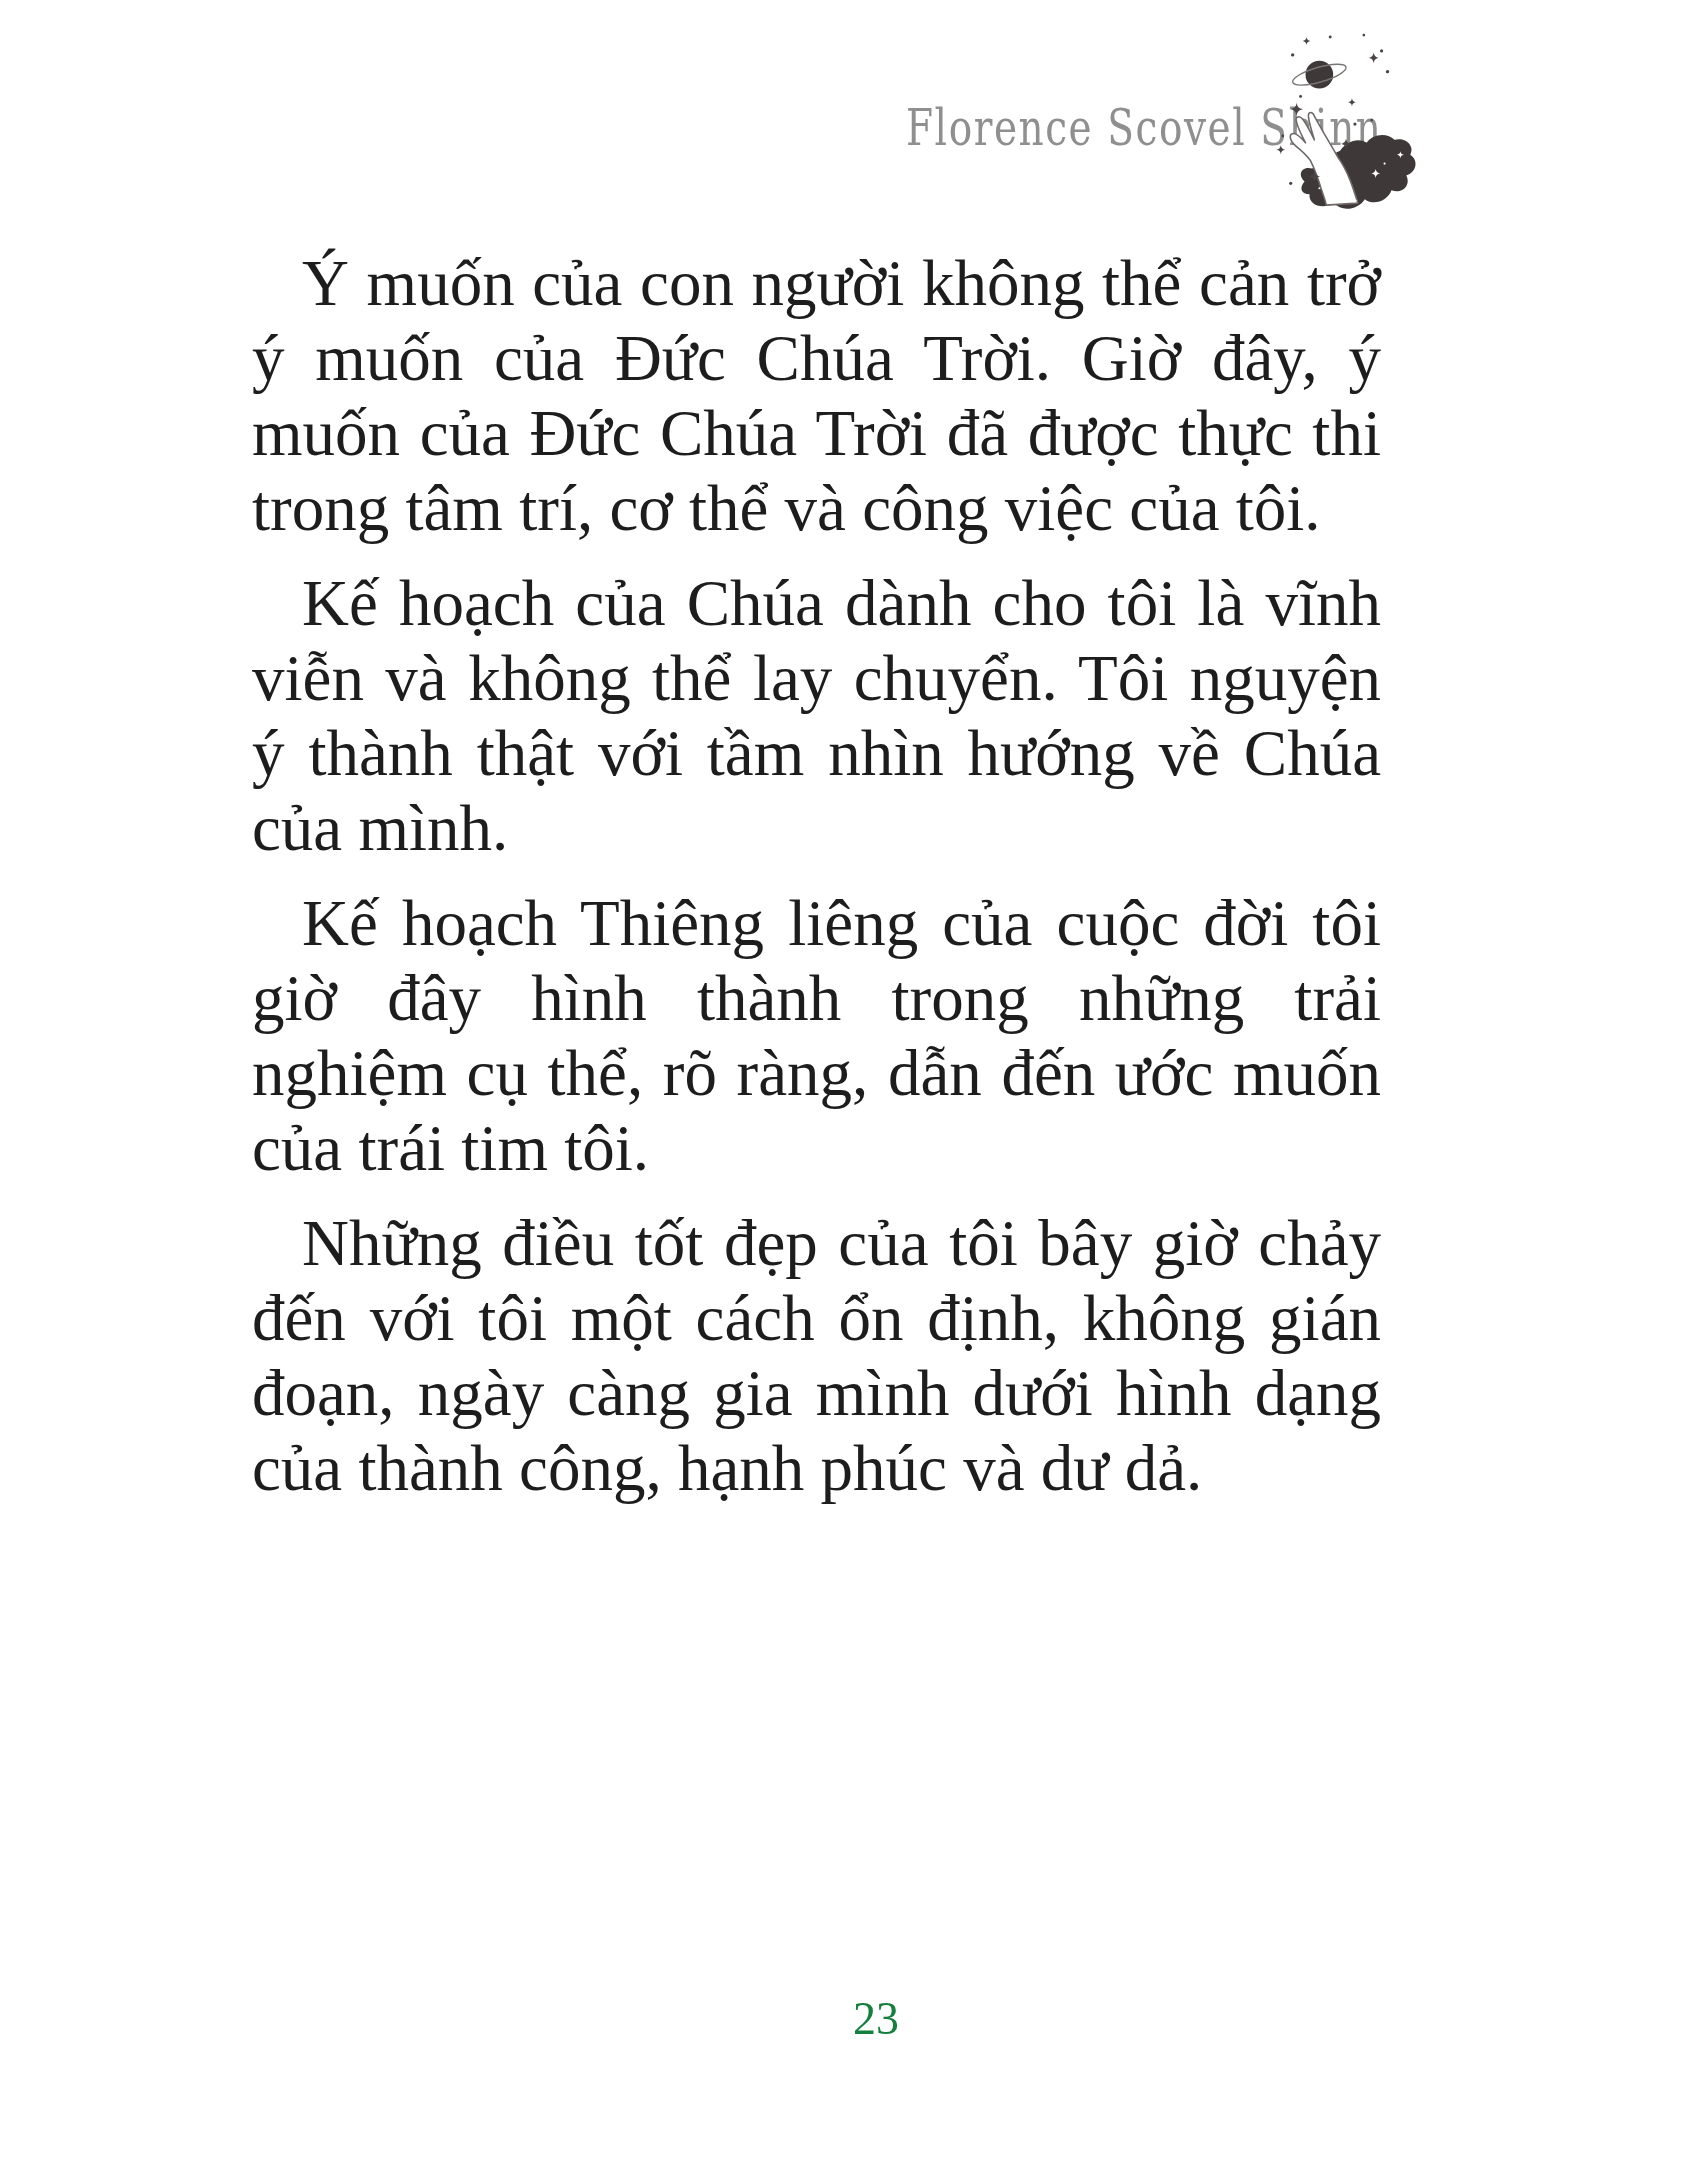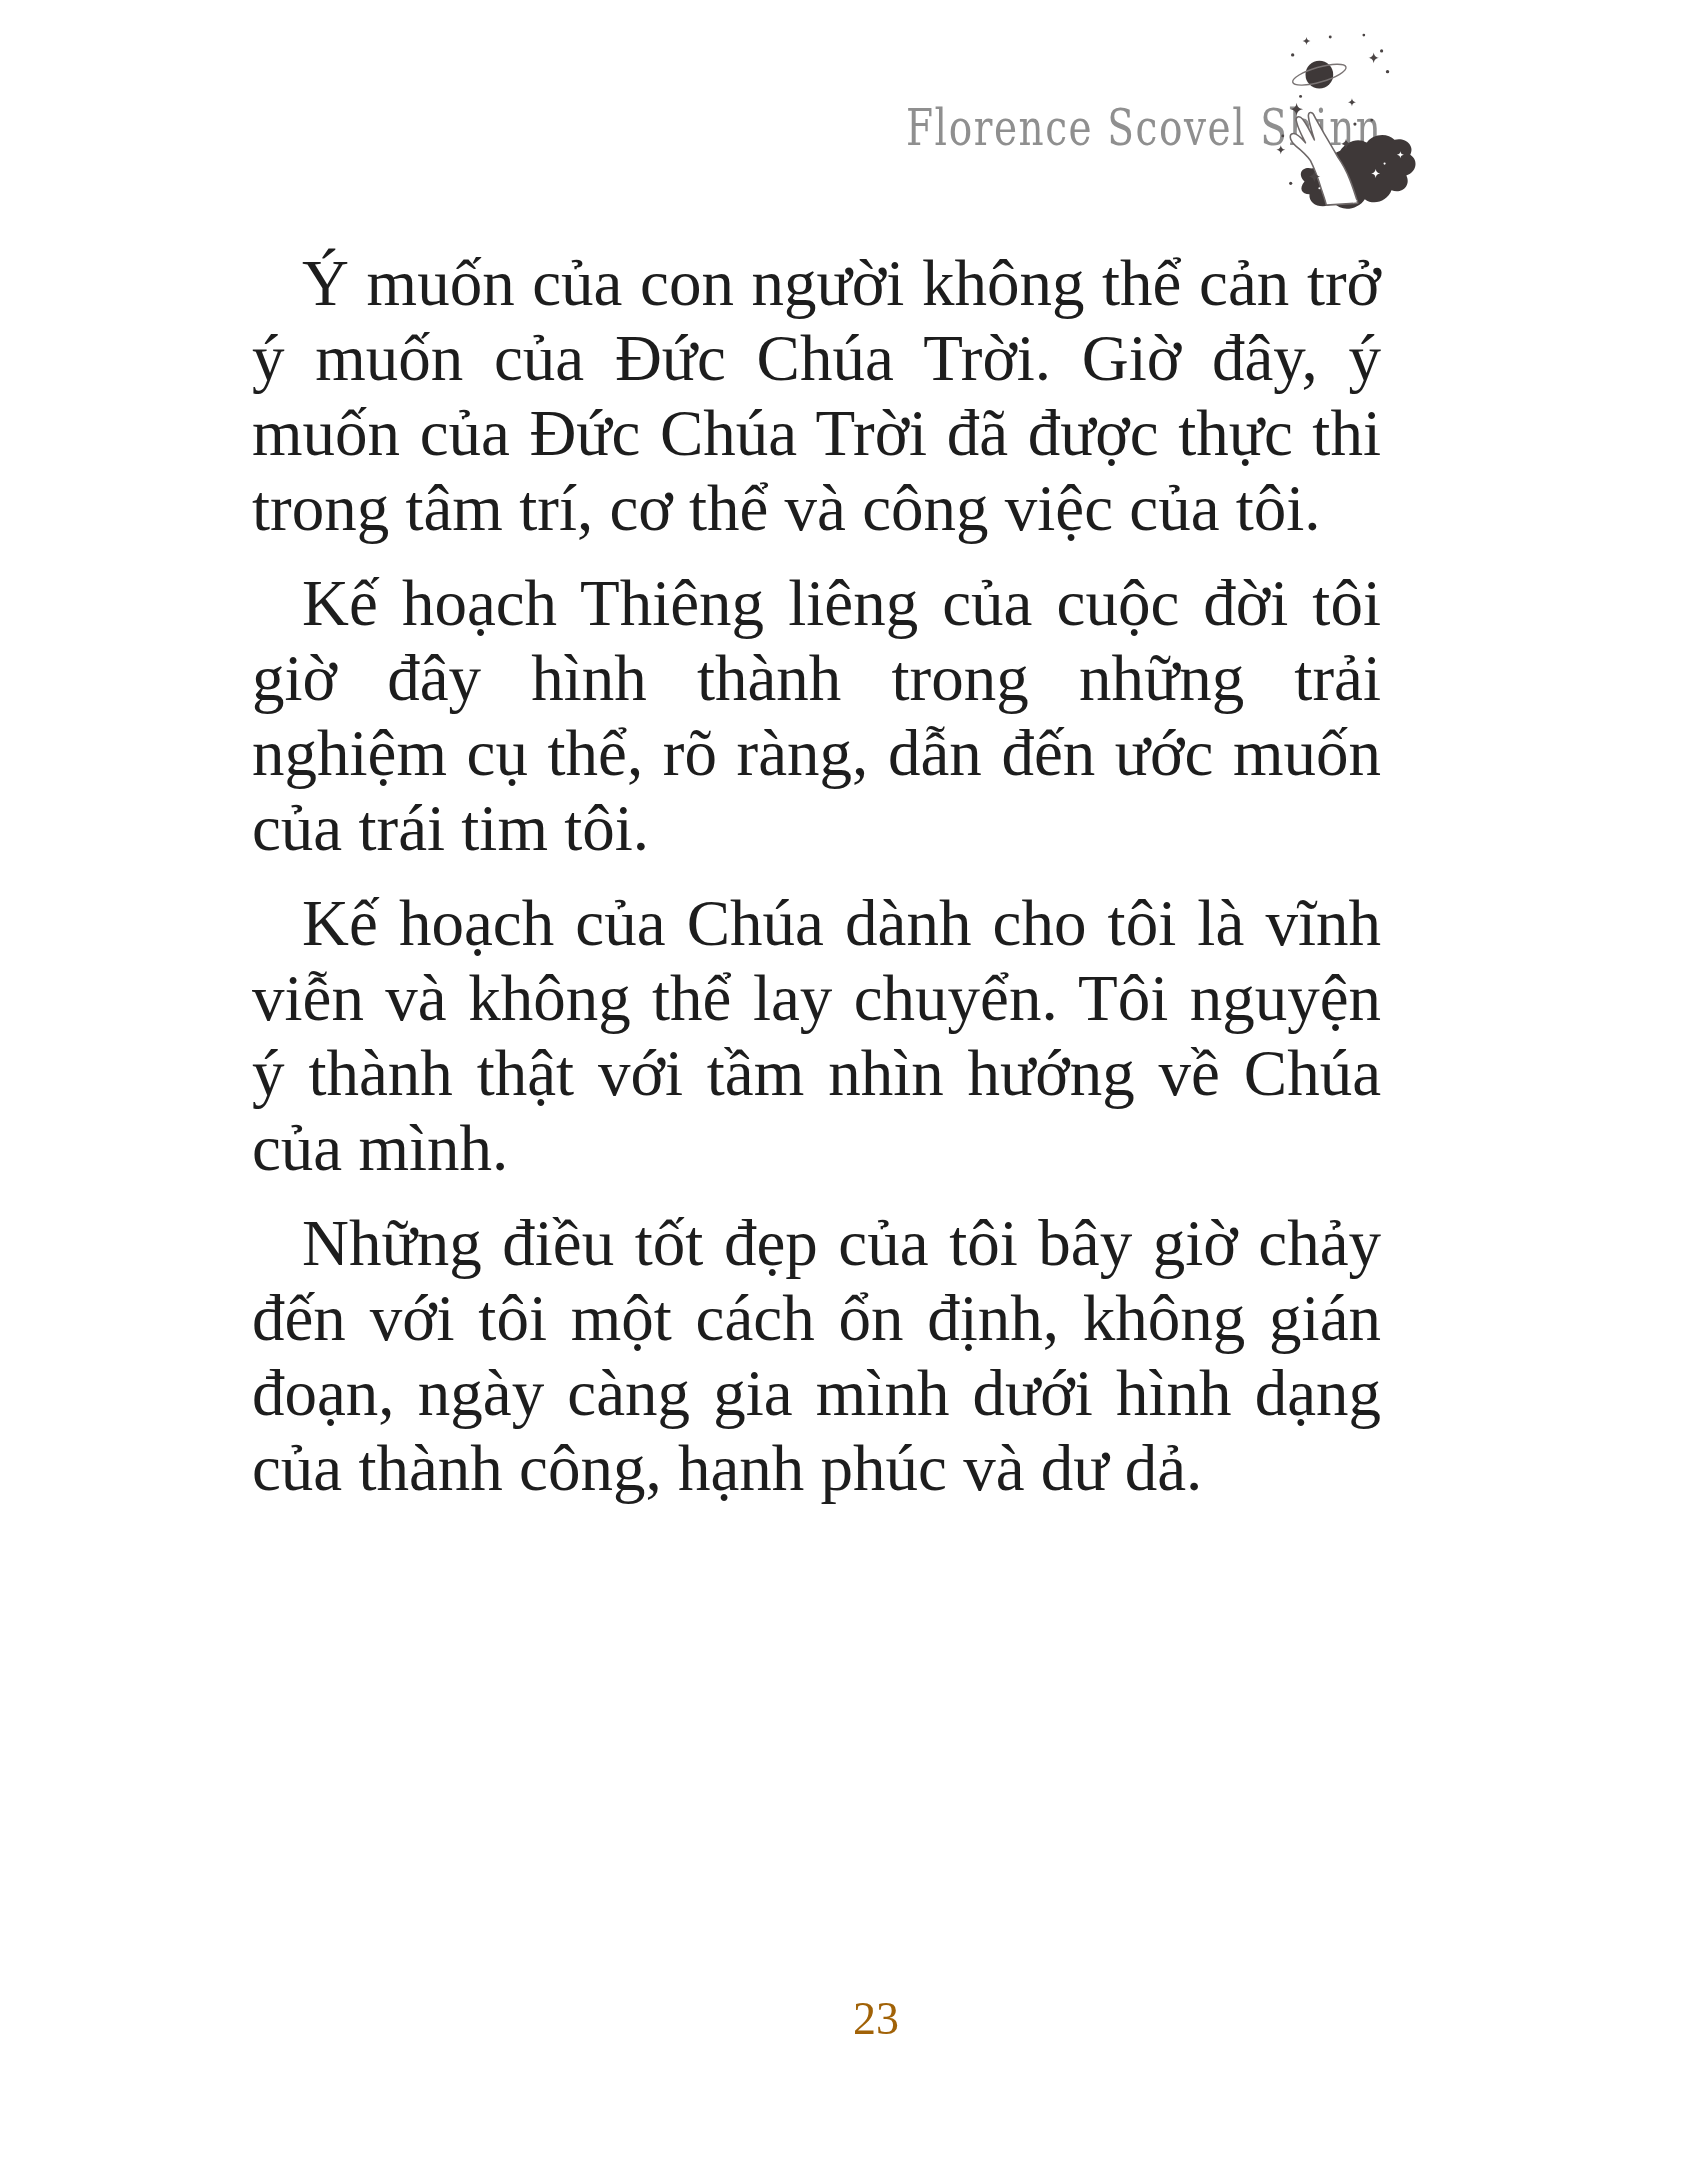--- a/index.html
+++ b/index.html
@@ -51,21 +51,21 @@
     text-indent: 50px;
   }
   
   .page-number {
     position: absolute;
     left: 69px;
     right: 0;
     top: 1992px;
     text-align: center;
     font-size: 46px;
-    color: #a16207;
+    color: #15803d;
   }
 </style>
 </head>
 <body>
 
 <div class="page">
 
   <header>
     <div class="author">Florence Scovel Shinn</div>
 
@@ -122,22 +122,22 @@
         <circle cx="91" cy="100" r="1.6"></circle>
         <circle cx="18" cy="112" r="1.4"></circle>
         <circle cx="108" cy="96" r="1.4"></circle>
         <circle cx="26" cy="160" r="1.6"></circle>
       </g>
     </svg>
   </header>
 
   <main class="body-text">
     <p>Ý muốn của con người không thể cản trở ý muốn của Đức Chúa Trời. Giờ đây, ý muốn của Đức Chúa Trời đã được thực thi trong tâm trí, cơ thể và công việc của tôi.</p>
+    <p>Kế hoạch của Chúa dành cho tôi là vĩnh viễn và không thể lay chuyển. Tôi nguyện ý thành thật với tầm nhìn hướng về Chúa của mình.</p>
     <p>Kế hoạch Thiêng liêng của cuộc đời tôi giờ đây hình thành trong những trải nghiệm cụ thể, rõ ràng, dẫn đến ước muốn của trái tim tôi.</p>
-    <p>Kế hoạch của Chúa dành cho tôi là vĩnh viễn và không thể lay chuyển. Tôi nguyện ý thành thật với tầm nhìn hướng về Chúa của mình.</p>
     <p>Những điều tốt đẹp của tôi bây giờ chảy đến với tôi một cách ổn định, không gián đoạn, ngày càng gia mình dưới hình dạng của thành công, hạnh phúc và dư dả.</p>
   </main>
 
   <footer>
     <div class="page-number">23</div>
   </footer>
 
 </div>
 
 

